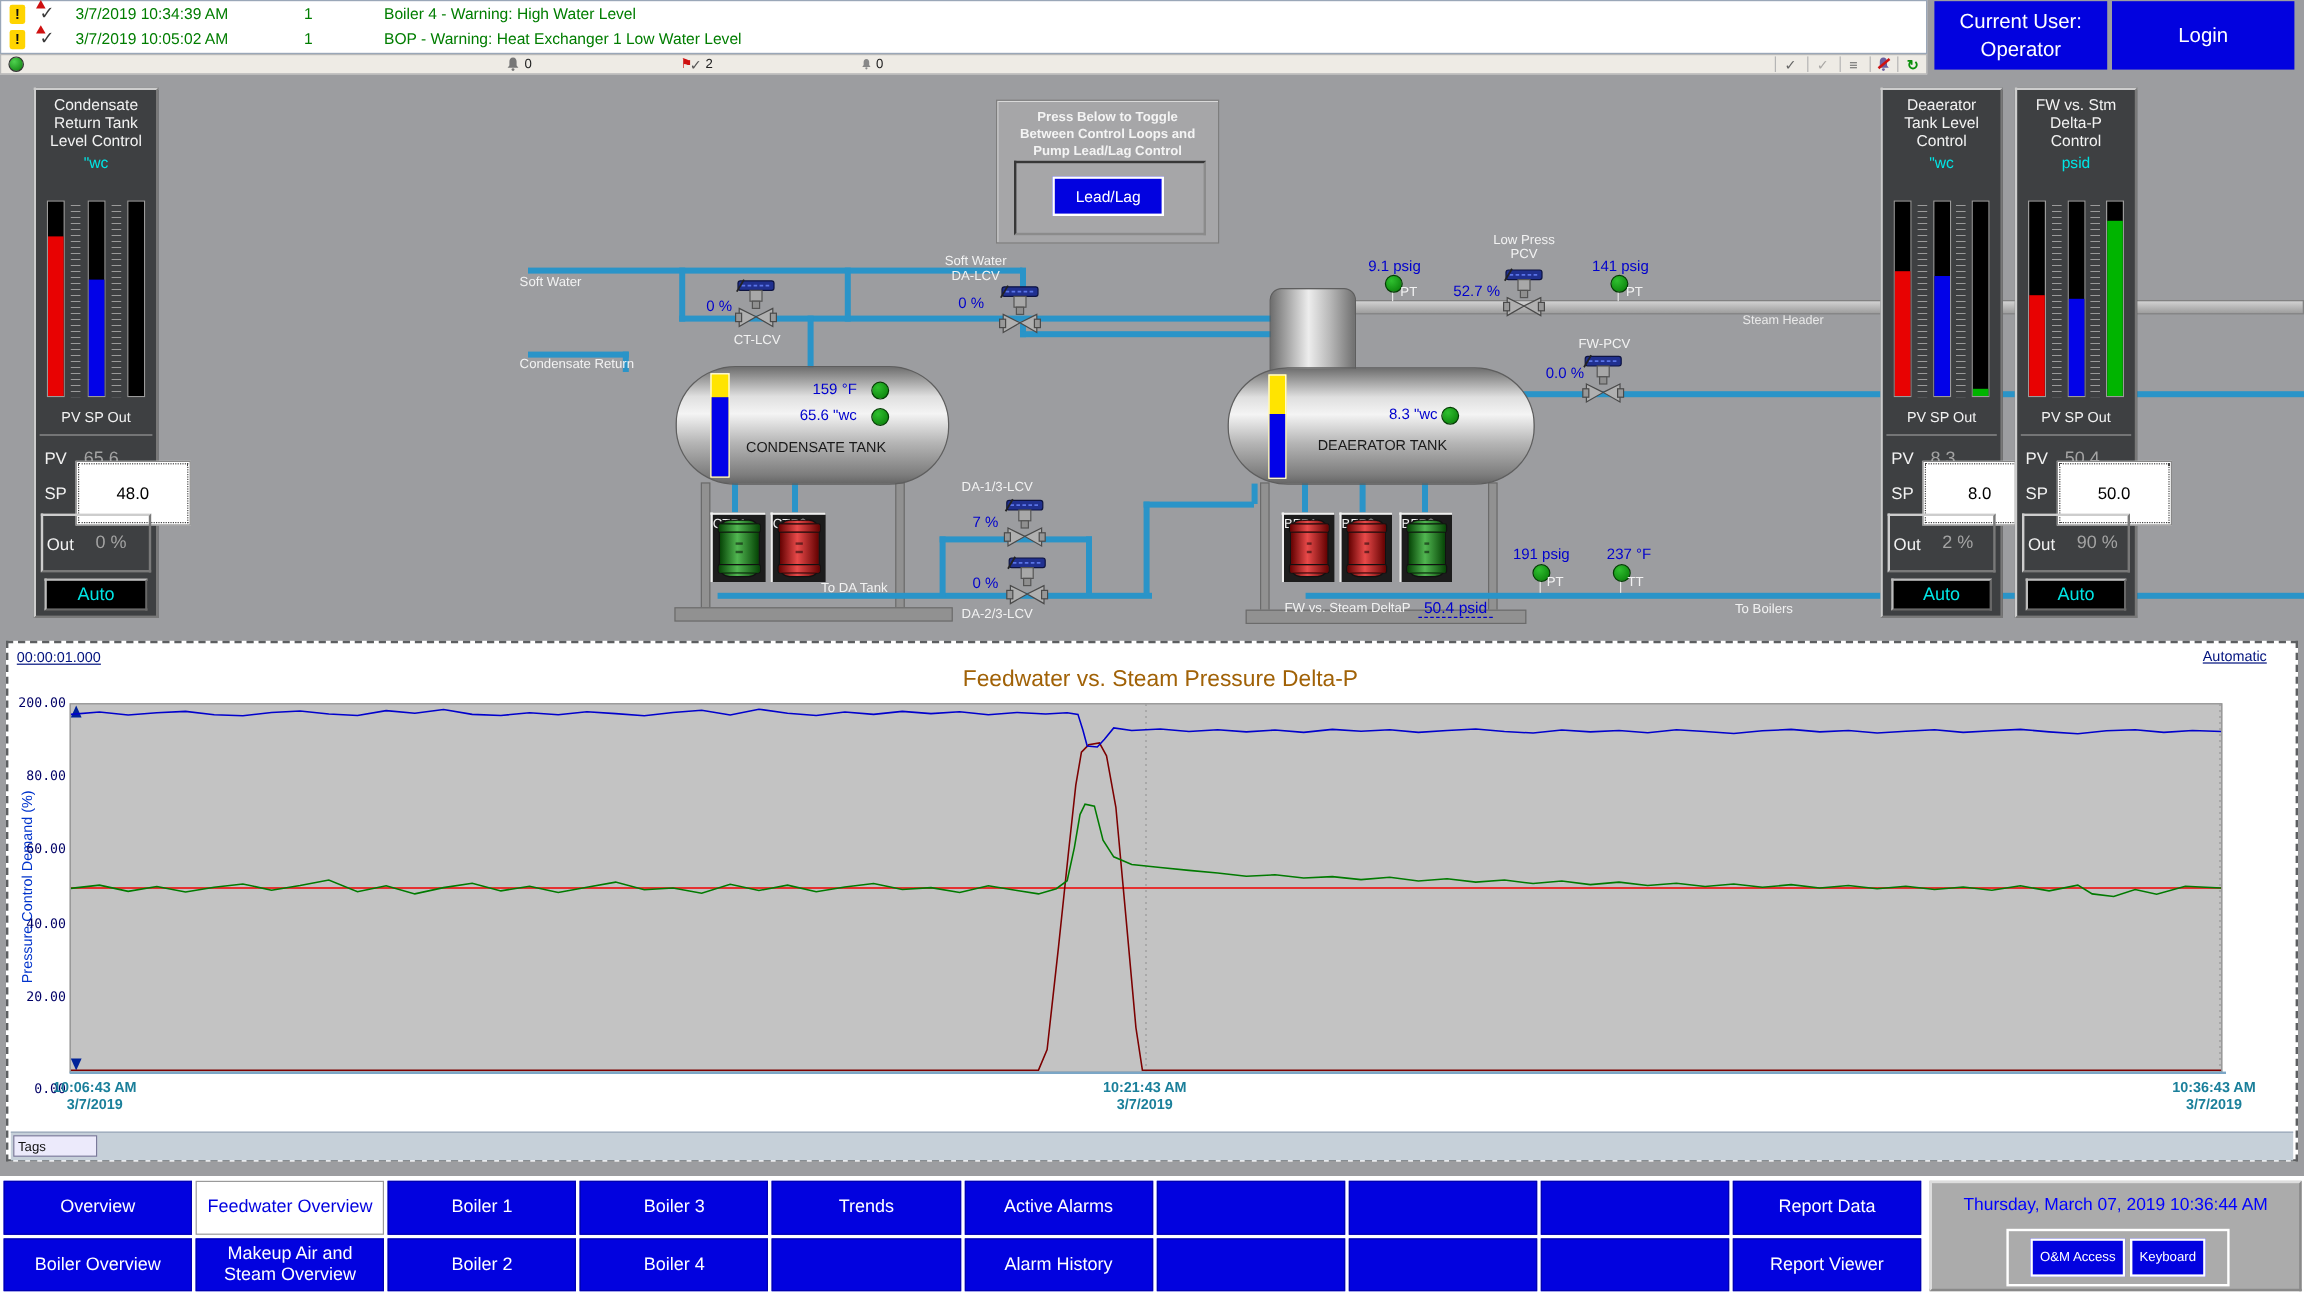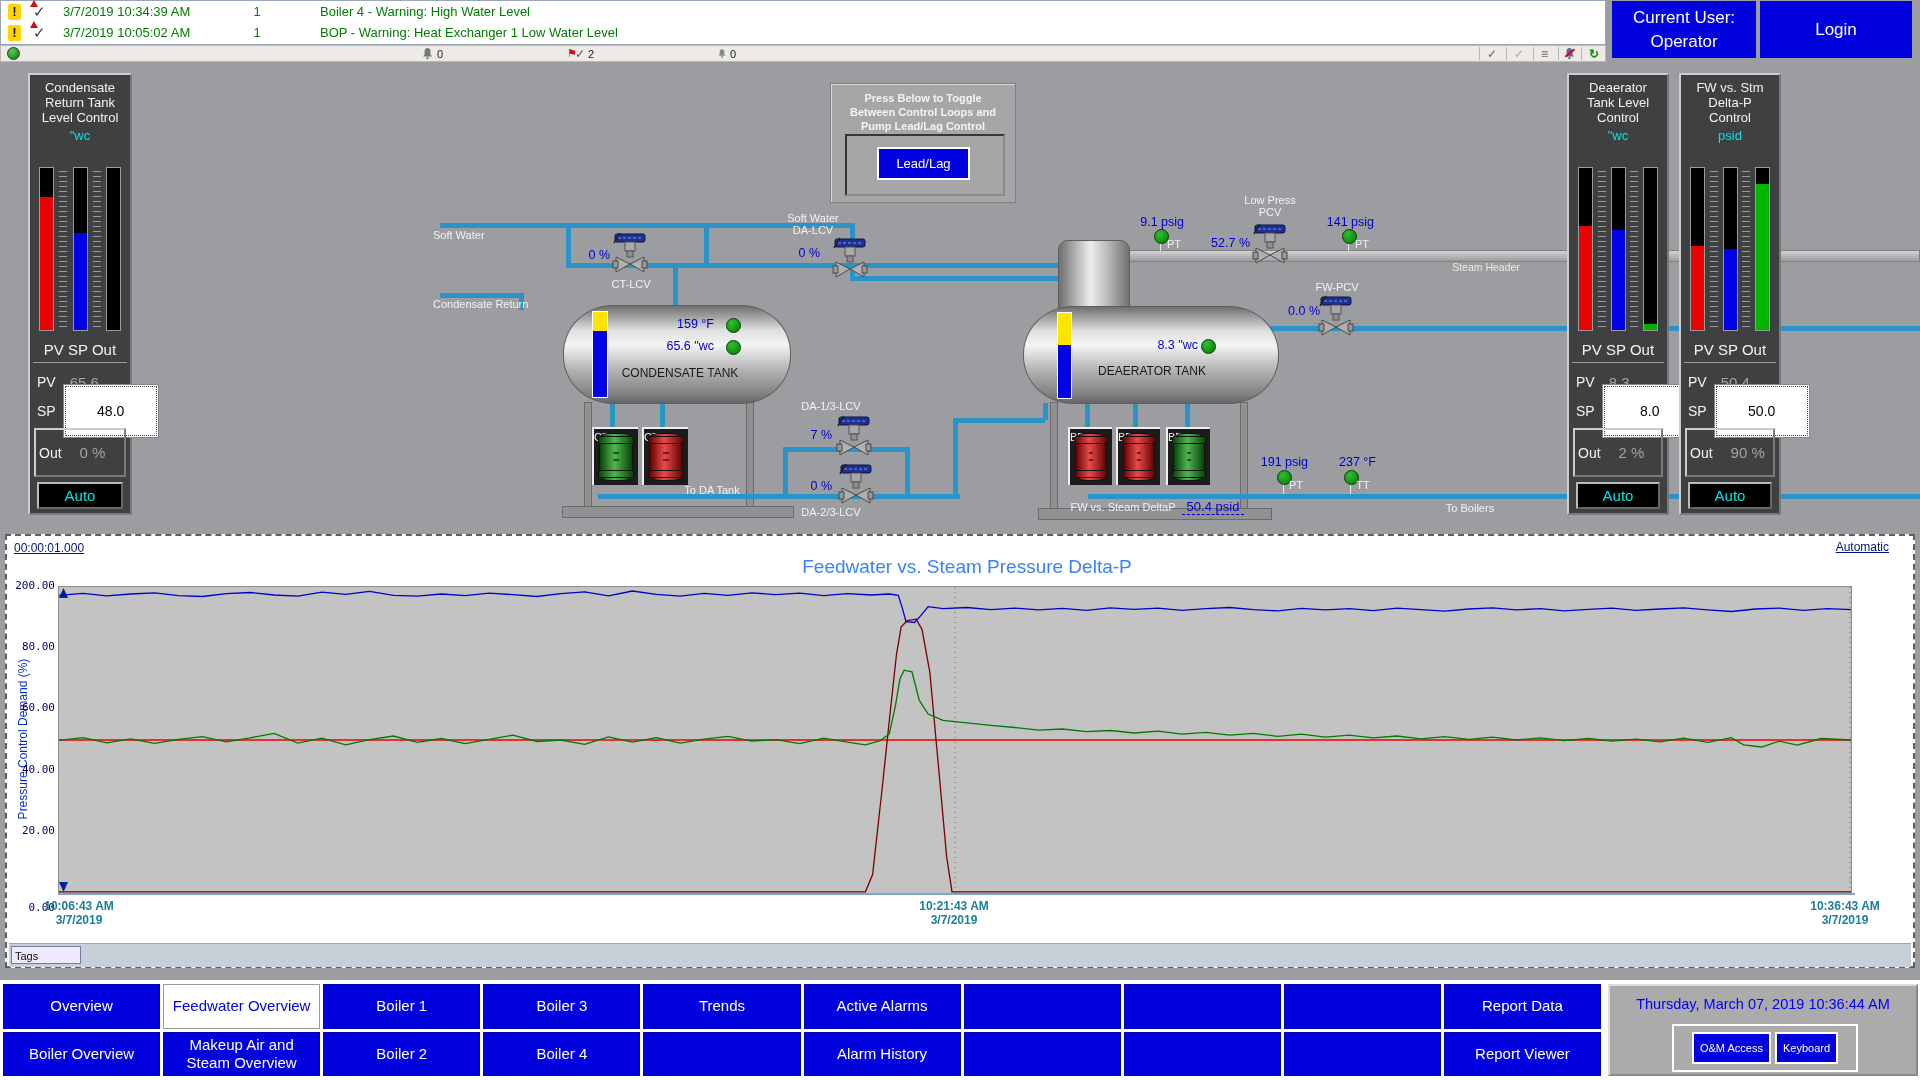--- a/index.html
+++ b/index.html
@@ -29,21 +29,21 @@
   
   .blue-box{background:#0202df;color:#fff;display:flex;flex-direction:column;align-items:center;justify-content:center;font-size:17px;line-height:24px;z-index:40;cursor:pointer;}
   
   .fp{position:absolute;width:104px;height:442px;background:#3e4042;border:2px outset #cdcdcd;box-sizing:border-box;color:#f2f2f2;text-align:center;z-index:30;}
   .fp-title{font-size:13px;line-height:15px;margin-top:5px;}
   .fp-unit{color:#00e5e5;font-size:13px;margin-top:3px;}
   .bars{position:absolute;left:9px;right:9px;top:92px;height:164px;display:flex;justify-content:space-between;}
   .bar{width:15px;height:100%;background:#000;border:1px solid #9a9a9a;position:relative;box-sizing:border-box;}
   .fill{position:absolute;bottom:0;left:0;right:0;}
   .ticks{width:8px;height:100%;background:repeating-linear-gradient(to bottom,transparent 0 4px,#9a9a9a 4px 5px);}
-  .fp-axis{position:absolute;top:266px;width:100%;font-size:15px;}
+  .fp-axis{position:absolute;top:266px;width:100%;font-size:12px;}
   .fp-sep{position:absolute;top:287px;left:3px;right:3px;border-top:1px solid #999;}
   .fp-row{position:absolute;left:7px;right:5px;display:flex;align-items:center;font-size:14px;text-align:left;}
   .row-pv{top:295px;height:24px;}
   .row-sp{top:324px;height:24px;}
   .cy{color:#a3a3a3;text-align:right;}
   .pv-val{margin-left:14px;font-size:15px;}
   .sp-input{width:62px;height:20px;background:#fff;color:#000;font-size:14px;text-align:center;border:1px solid #888;outline:1px dotted #444;outline-offset:-3px;margin-left:7px;font-family:"Liberation Sans",sans-serif;padding:16px;}
   .out-box{position:absolute;top:353px;left:4px;right:4px;height:49px;border:2px outset #cdcdcd;display:flex;align-items:center;font-size:14px;padding:0 3px;box-sizing:border-box;text-align:left;}
   .out-val{margin-left:18px;font-size:15px;}
   .auto-btn{position:absolute;top:407px;left:7px;right:7px;height:27px;background:#000;color:#00e5e5;font-size:15px;border:2px outset #bbb;display:flex;align-items:center;justify-content:center;cursor:pointer;box-sizing:border-box;}
@@ -66,21 +66,21 @@
   .pump-body::before{top:2px;} .pump-body::after{bottom:2px;}
   .pump-tick{position:absolute;left:42%;width:16%;height:2px;background:rgba(0,0,0,.5);}
   .pump-label{position:absolute;top:-14px;left:0;right:0;color:#f2f2f2;font-size:11px;margin-top:16px;}
   #toggle-box{left:830px;top:83px;width:186px;height:120px;background:#a6a6a8;border:1px solid #7e7e7e;box-shadow:inset 1px 1px 0 #d9d9d9;z-index:20;text-align:center;color:#f4f4f4;font-size:11px;font-weight:bold;line-height:14px;box-sizing:border-box;}
   #toggle-inner{position:absolute;left:14px;top:50px;width:156px;height:58px;border:2px inset #8b8b8b;}
   #leadlag-btn{position:absolute;left:30px;top:11px;width:93px;height:33px;background:#0202e0;border:2px solid #fff;color:#fff;font-size:13px;font-weight:normal;display:flex;align-items:center;justify-content:center;cursor:pointer;box-sizing:border-box;}
   .blue-underline{border-bottom:1px dashed #0000cd;}
   
   #trend{left:5px;top:534px;width:1910px;height:434px;background:#fff;border:2px dashed #5d5f61;box-sizing:border-box;z-index:20;}
   .t-link{position:absolute;font-size:12px;color:#00127e;text-decoration:underline;cursor:pointer;white-space:nowrap;}
-  #t-title{position:absolute;left:560px;top:20px;width:800px;text-align:center;font-size:19px;color:#3b82f6;}
+  #t-title{position:absolute;left:560px;top:20px;width:800px;text-align:center;font-size:19px;color:#a16207;}
   .ytick{position:absolute;width:46px;text-align:right;font-size:11px;color:#000066;font-family:"DejaVu Sans Mono",monospace;}
   #ylabel{position:absolute;left:-134px;top:196px;width:300px;text-align:center;font-size:12px;color:#0033cc;transform:rotate(-90deg);}
   #plot-wrap{position:absolute;left:51px;top:50px;width:1792px;height:306px;background:#c3c3c3;border:1px solid #8f8f8f;}
   #xaxis-line{position:absolute;left:51px;top:357px;width:1797px;height:2px;background:#7ba6c6;}
   .xlab{position:absolute;width:120px;text-align:center;font-size:12px;color:#1a7f9a;font-weight:bold;line-height:14px;}
   #tags-strip{position:absolute;left:2px;top:407px;width:1902px;height:23px;background:#c6d0d9;border-top:1px solid #9aa7b8;}
   #tags-box{position:absolute;left:2px;top:2px;width:70px;height:18px;background:#eceafb;border:1px solid #7a7a9a;font-size:11px;color:#111;line-height:18px;padding-left:3px;box-sizing:border-box;cursor:text;}
   
   #nav-area{left:0;top:980px;width:1920px;height:100px;background:#fff;z-index:30;}
   #nav-grid{position:absolute;left:3px;top:4px;width:1598px;height:92px;display:grid;grid-template-columns:repeat(10,1fr);grid-template-rows:1fr 1fr;gap:3px;}

